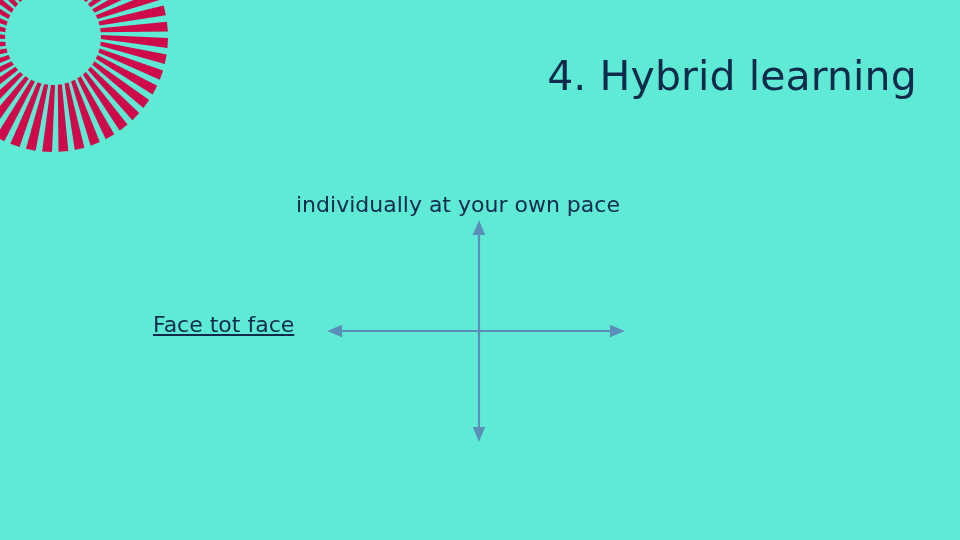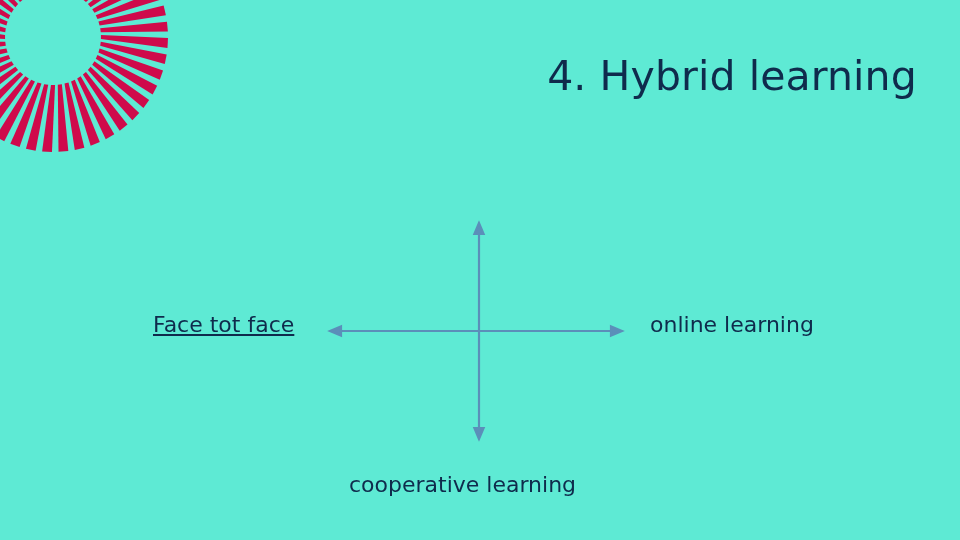--- a/index.html
+++ b/index.html
@@ -149,20 +149,19 @@
 
         <line x1="16" y1="119" x2="300" y2="119" stroke="#5b8fb9" stroke-width="2.2"></line>
 
         <polygon points="12,119 23,114.4 23,123.6"></polygon>
 
         <polygon points="304,119 293,114.4 293,123.6"></polygon>
       </g>
     </svg>
   </div>
 
+  <div class="axis-label" id="label-top">individually at your own pace</div>
 
   <div class="axis-label" id="label-left">Face tot face</div>
 
-  <div class="axis-label" id="label-right">online learning</div>
 
-  <div class="axis-label" id="label-bottom">cooperative learning</div>
 
 </div>
 
 </body></html>

